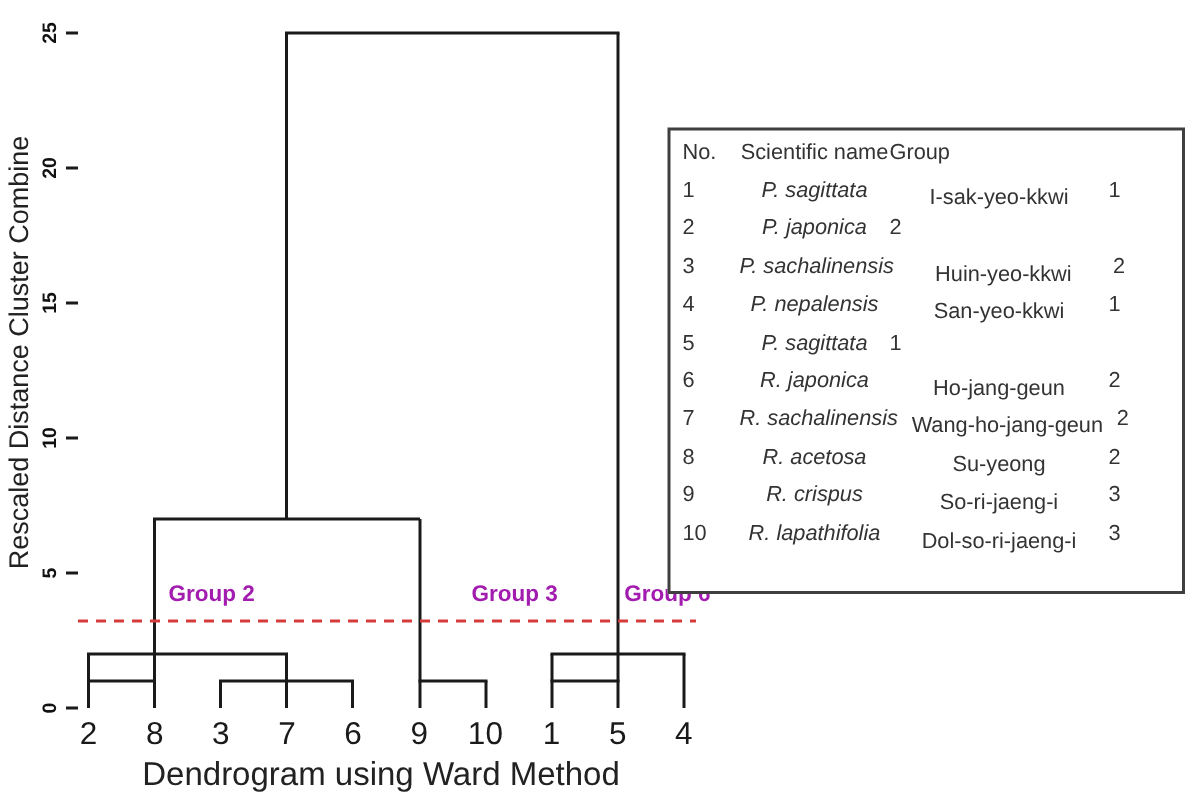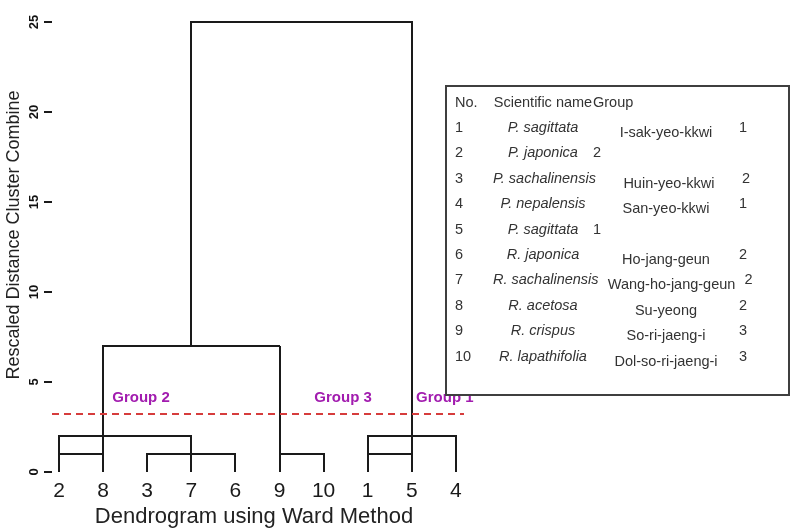--- a/index.html
+++ b/index.html
@@ -87,21 +87,21 @@
       <div class="leaf" style="left: 147.2px; top: 490px;">3</div>
       <div class="leaf" style="left: 191.3px; top: 490px;">7</div>
       <div class="leaf" style="left: 235.4px; top: 490px;">6</div>
       <div class="leaf" style="left: 279.5px; top: 490px;">9</div>
       <div class="leaf" style="left: 323.6px; top: 490px;">10</div>
       <div class="leaf" style="left: 367.7px; top: 490px;">1</div>
       <div class="leaf" style="left: 411.8px; top: 490px;">5</div>
       <div class="leaf" style="left: 455.9px; top: 490px;">4</div>
       <div class="grouplabel" style="left: 141.026px; top: 396.4px;">Group 2</div>
       <div class="grouplabel" style="left: 312.134px; top: 395.5px; margin-left: 31px;">Group 3</div>
-      <div class="grouplabel" style="left: 444.875px; top: 396.4px;">Group 1</div>
+      <div class="grouplabel" style="left: 444.875px; top: 396.4px;">Group 6</div>
     </div>
   <div class="xtitle">Dendrogram using Ward Method</div>
   <div class="table-box" id="speciesTable">
       <div class="trow">
         <div class="tcell c0">No.</div>
         <div class="tcell c1">Scientific name</div>
         <div class="tcell c3">Group</div>
       </div>
       <div class="trow">
         <div class="tcell c0">1</div>

